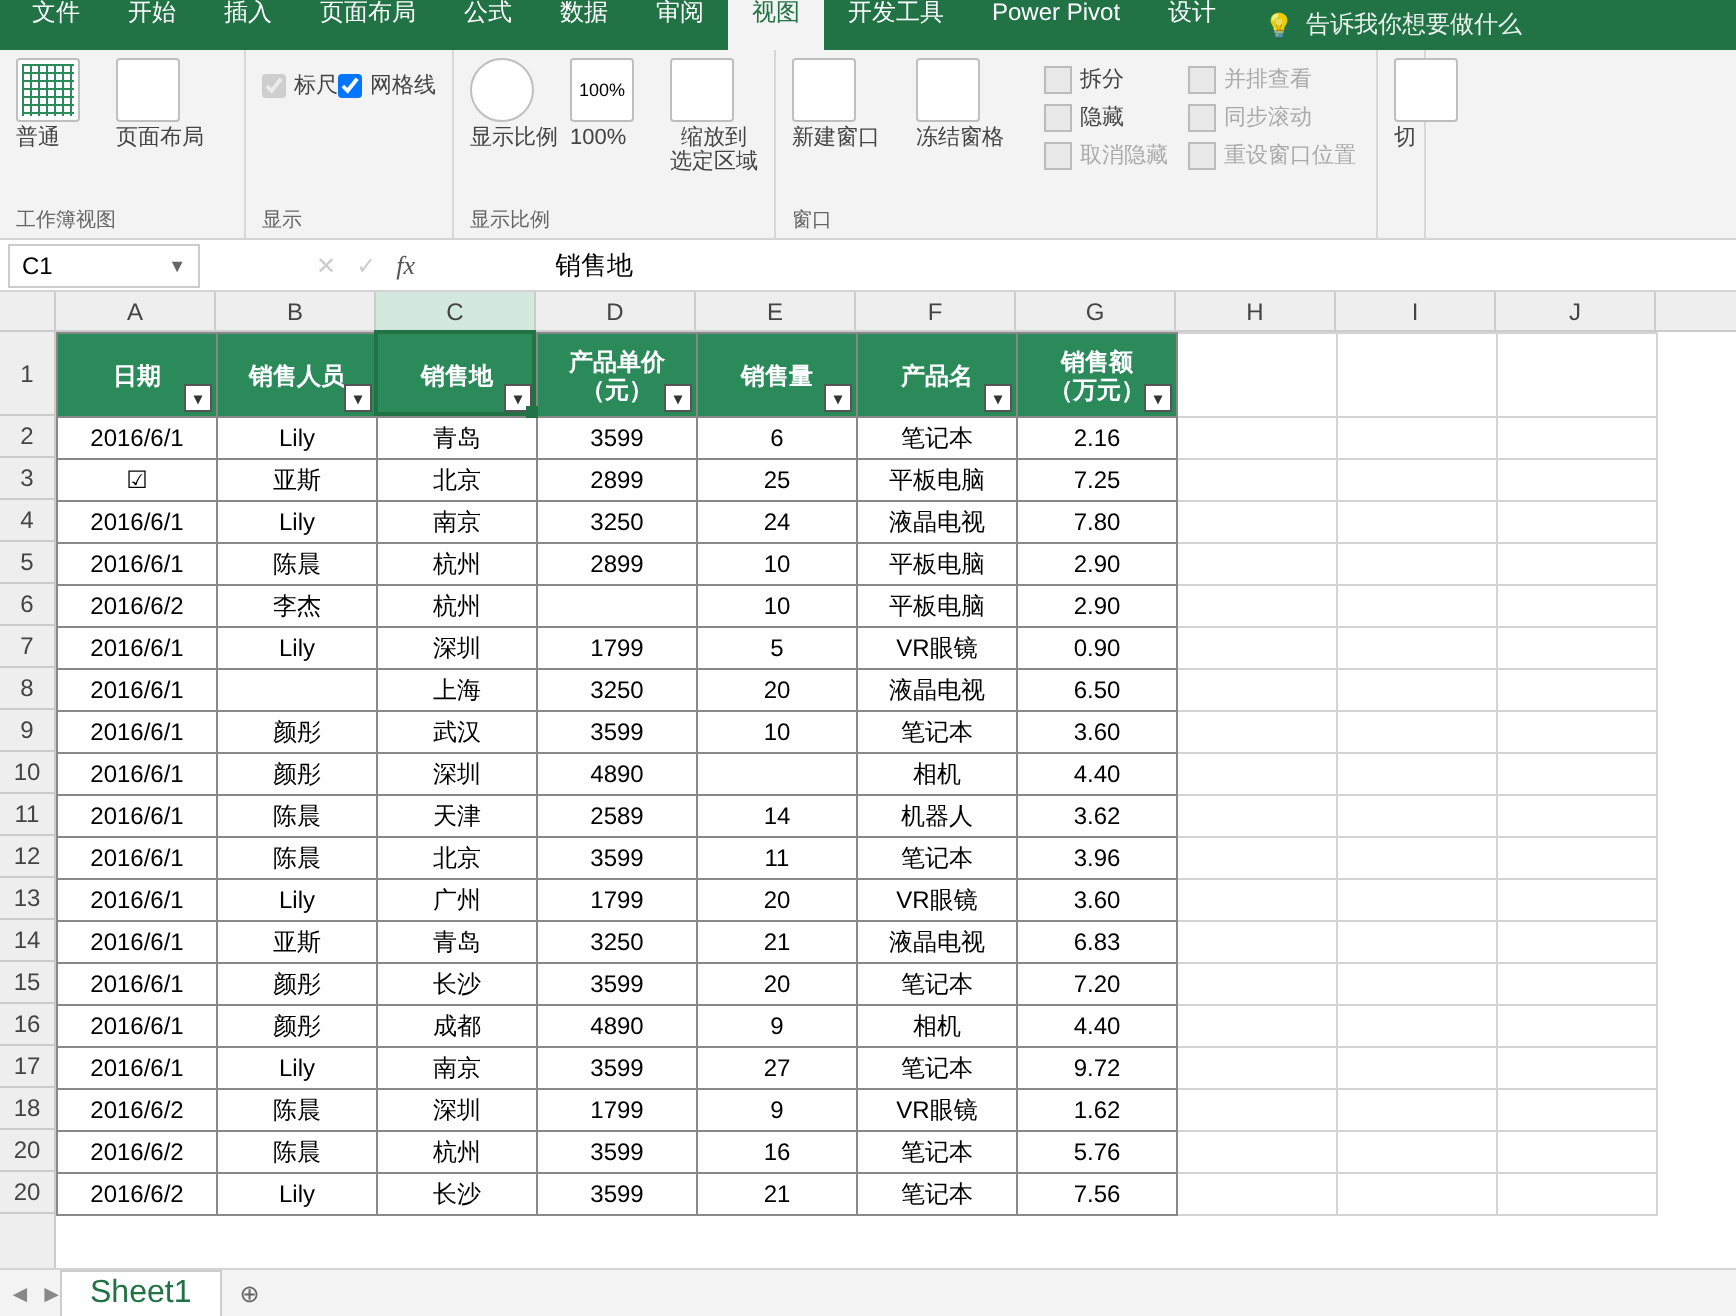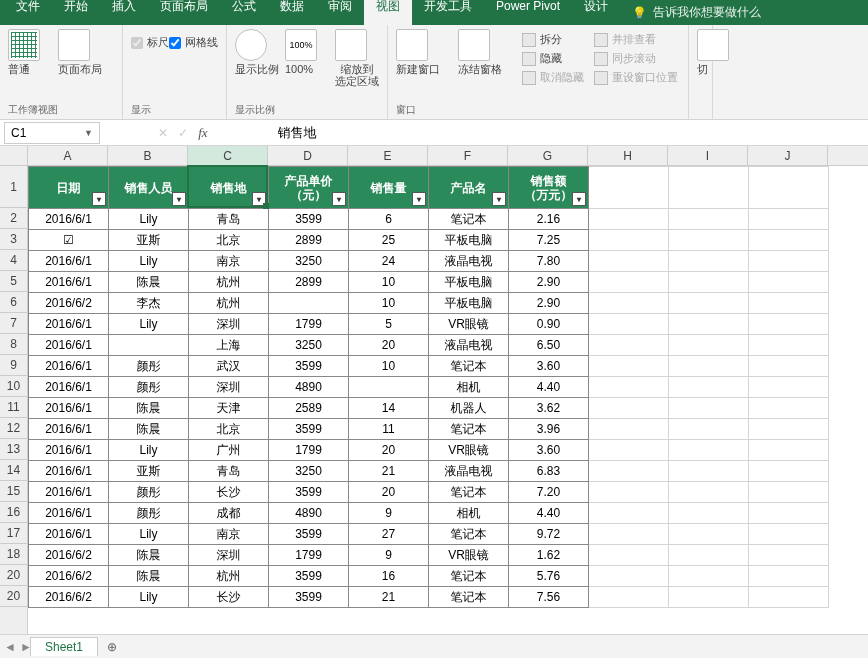--- a/index.html
+++ b/index.html
@@ -52,21 +52,21 @@
 table.data th .th-text { display:inline-block; line-height:14px;}
 table.data th .filter { position:absolute; right:2px; bottom:2px; width:14px; height:14px; background:#fff; border:1px solid #555; display:flex; align-items:center; justify-content:center; font-size:8px; color:#333;}
 table.data td.blank { border:1px solid #d4d4d4;}
 .extra-col { background:#fff;}
 .cell-cursor { position:absolute; border:2px solid #217346; pointer-events:none; }
 .cell-cursor .handle { position:absolute; right:-3px; bottom:-3px; width:6px; height:6px; background:#217346;}
 
 .sheet-tabs { height:24px; background:#f3f3f3; border-top:1px solid #d4d4d4; display:flex; align-items:center; padding-left:30px; gap:4px;}
 .nav-arrows { position:absolute; left:4px; display:flex; gap:4px; color:#888;}
 .nav-arrows span{ cursor:pointer;}
-.sheet-tab { padding:2px 14px; background:#fff; border:1px solid #ccc; border-bottom:none; font-size:12px; color:#217346; cursor:pointer;}
+.sheet-tab { padding:2px 14px; background:#fff; border:1px solid #ccc; border-bottom:none; font-size:16px; color:#217346; cursor:pointer;}
 .add-sheet { width:20px; height:20px; display:flex; align-items:center; justify-content:center; color:#666; cursor:pointer;}
 </style>
 </head>
 <body>
 
 <div class="menubar">
     <div class="menu-tab">文件</div>
     <div class="menu-tab">开始</div>
     <div class="menu-tab">插入</div>
     <div class="menu-tab">页面布局</div>

